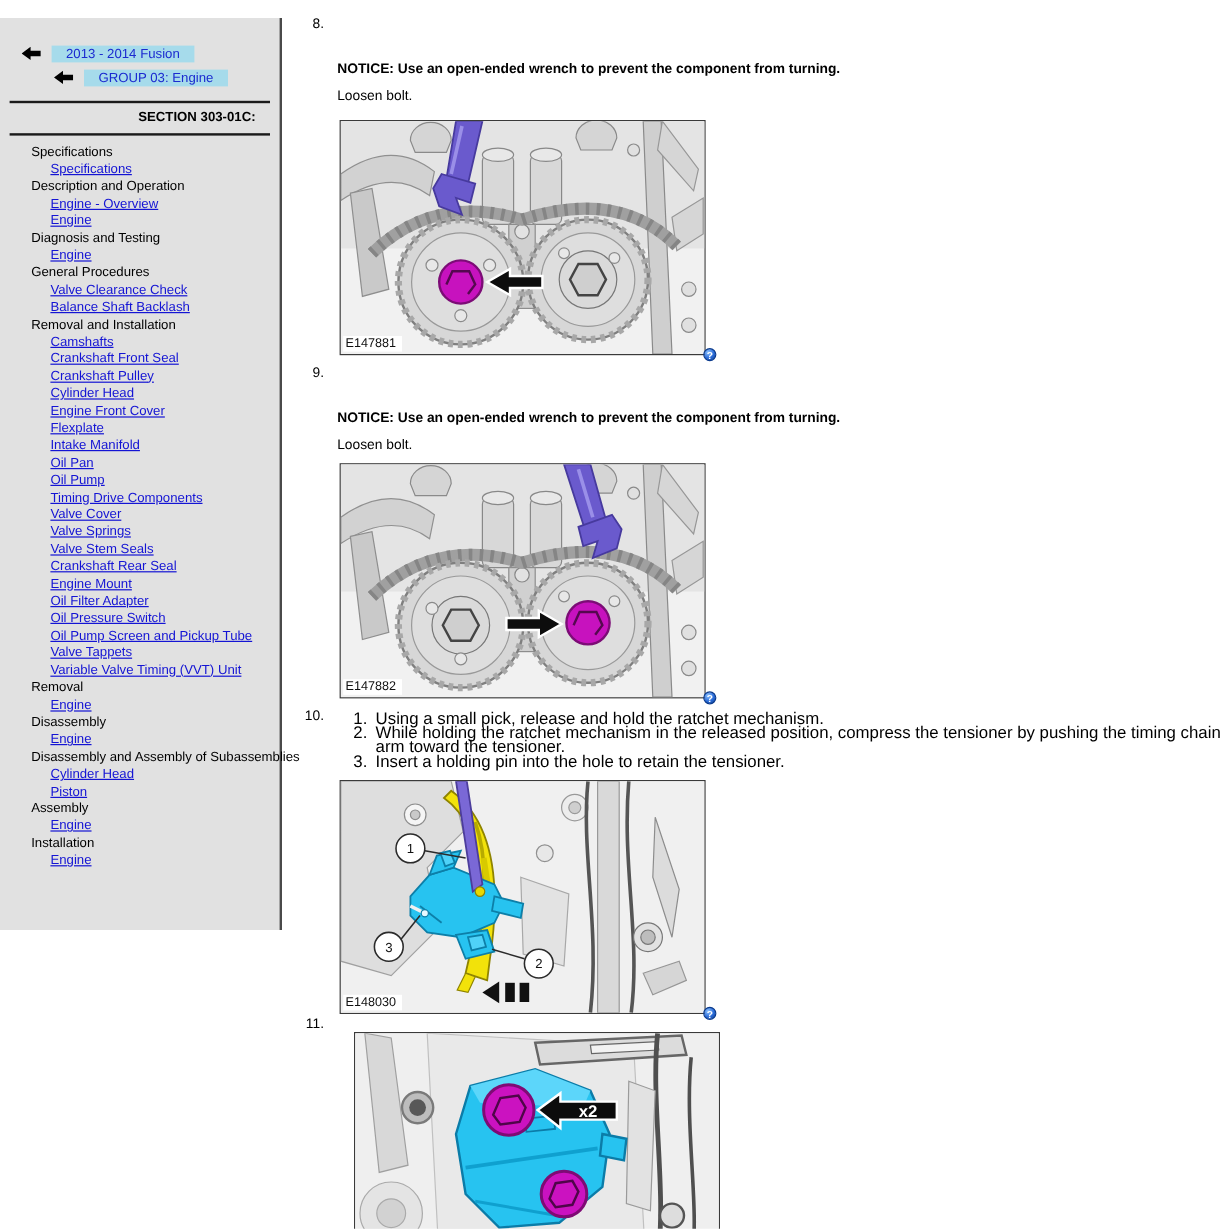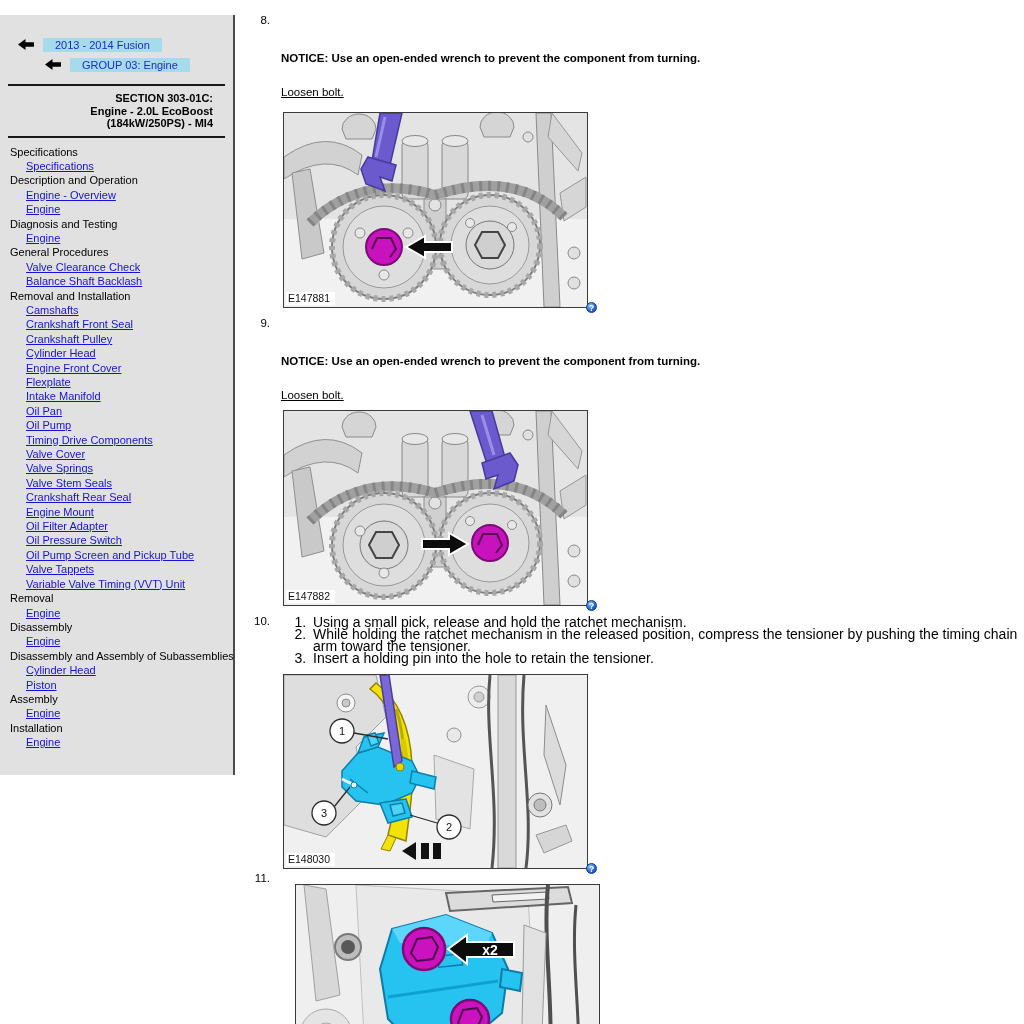--- a/index.html
+++ b/index.html
@@ -23,41 +23,41 @@
   .crumb-link {
     background:#a6dbeb; color:#1b2bd0; font-size:11px;
     padding:1px 12px; text-decoration:none; white-space:nowrap; cursor:pointer;
   }
   .side-rule { border:none; border-top:2px solid #1a1a1a; margin:12px 8px 6px 8px; }
   .side-rule.bottom { margin:6px 8px 7px 8px; }
   .section-title {
     text-align:right; font-weight:bold; font-size:11px; line-height:12.5px;
     padding:0 20px;
   }
-  .nav { padding-left:0; }
+  .nav { padding-left:16px; }
   .nav-cat {
     font-size:11px; color:#000; margin-left:10px; line-height:14.4px;
     white-space:nowrap;
   }
   .nav-link {
     display:block; width:max-content; font-size:11px; color:#1414d4;
     text-decoration:underline; margin-left:26px; line-height:14.4px;
     cursor:pointer; white-space:nowrap;
   }
 
   
   .main { position:absolute; left:250px; top:0; width:770px; padding-top:13px; }
   .step { display:flex; }
   .stepnum {
     width:20px; min-width:20px; text-align:right; font-size:11.5px;
     line-height:14px; margin-right:11px;
   }
   .stepcol { flex:1; }
   .notice { font-weight:bold; font-size:11.5px; line-height:14px;margin-top:38px; }
-  .stepbody { font-size:11.5px; line-height:14px; margin-top:20px;text-decoration:underline; }
+  .stepbody { font-size:11.5px; line-height:14px; margin-top:8px; }
   ol.substeps { margin:2px 0 0 0; padding-left:29px; }
   ol.substeps li { font-size:14px; line-height:12px; padding-left:3px; }
 
   .fig-wrap { position:relative; width:305px; margin-left:2px; }
   .fig-frame {
     position:relative; width:305px; background:#fff;
     border:1px solid #3a3a3a; overflow:visible;
   }
   .fig-frame svg { display:block; }
   .fig-label {
@@ -92,21 +92,20 @@
       <svg width="16" height="11">
           <path d="M0,5.5 L7.5,0 V3.2 H16 V7.8 H7.5 V11 Z" fill="#000"></path>
         </svg>
     </span>
     <a class="crumb-link">GROUP 03: Engine</a>
   </div>
 
   <hr class="side-rule">
   <div class="section-title">
     <div>SECTION 303-01C:</div>
-    <div>Engine - 2.0L EcoBoost (184kW/250PS) - MI4</div>
   </div>
   <hr class="side-rule bottom">
 
   <nav class="nav">
       <div class="nav-cat">Specifications</div>
       <a class="nav-link">Specifications</a>
       <div class="nav-cat">Description and Operation</div>
       <a class="nav-link">Engine - Overview</a>
       <a class="nav-link">Engine</a>
       <div class="nav-cat">Diagnosis and Testing</div>

